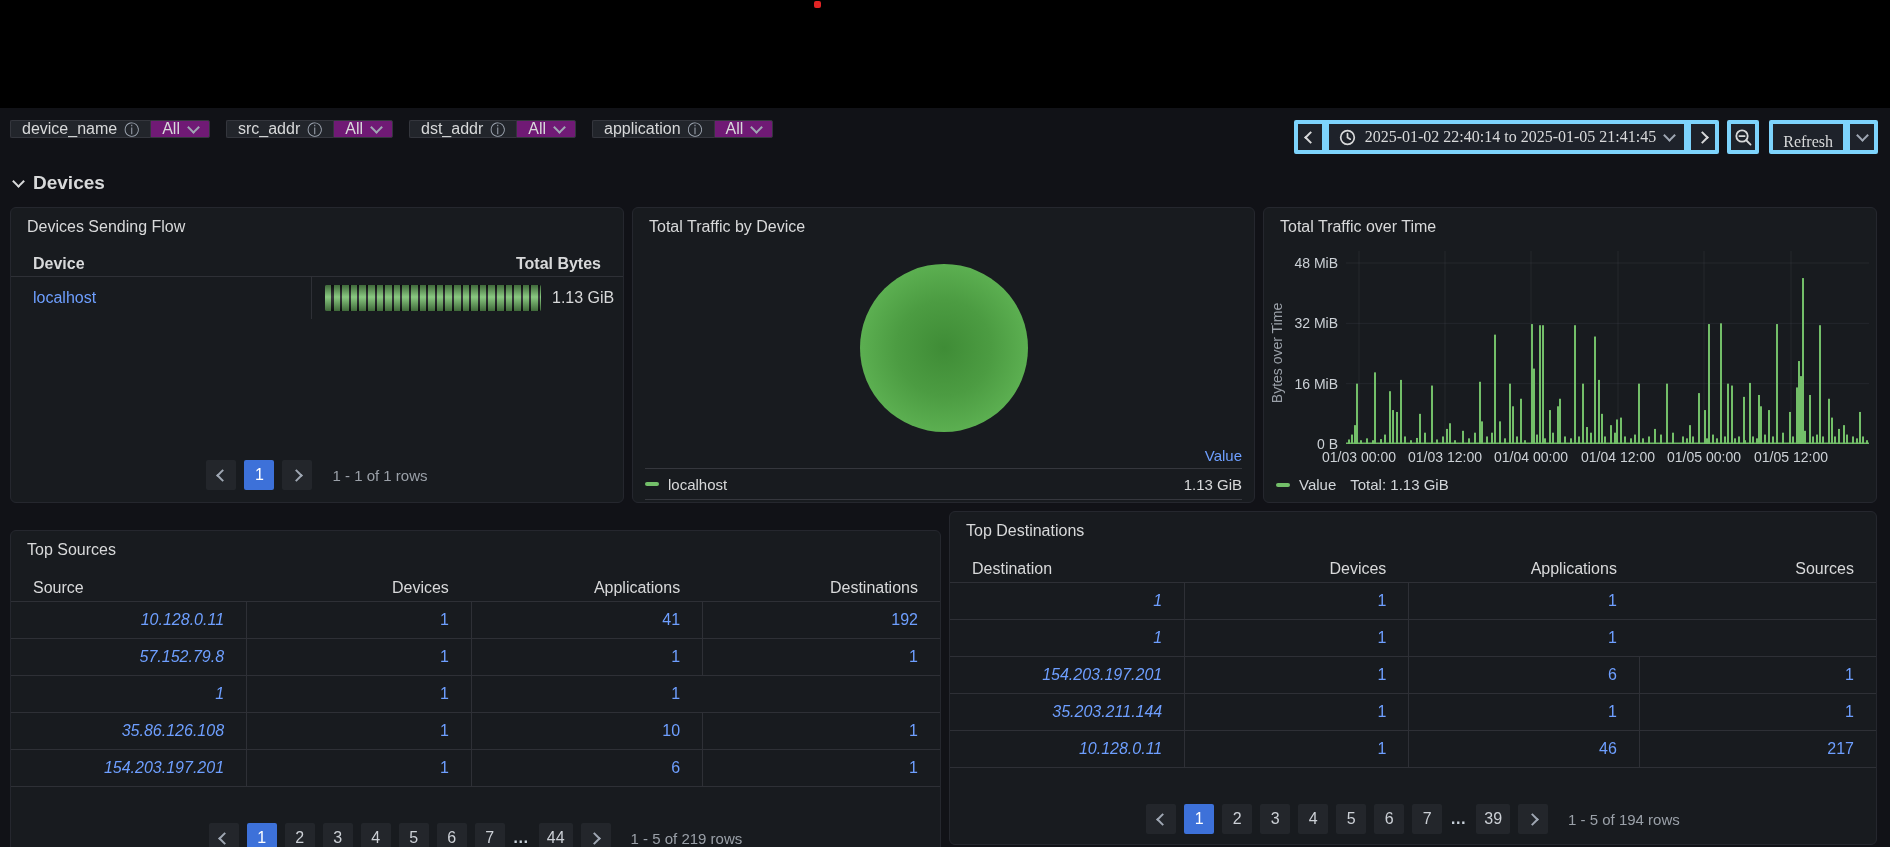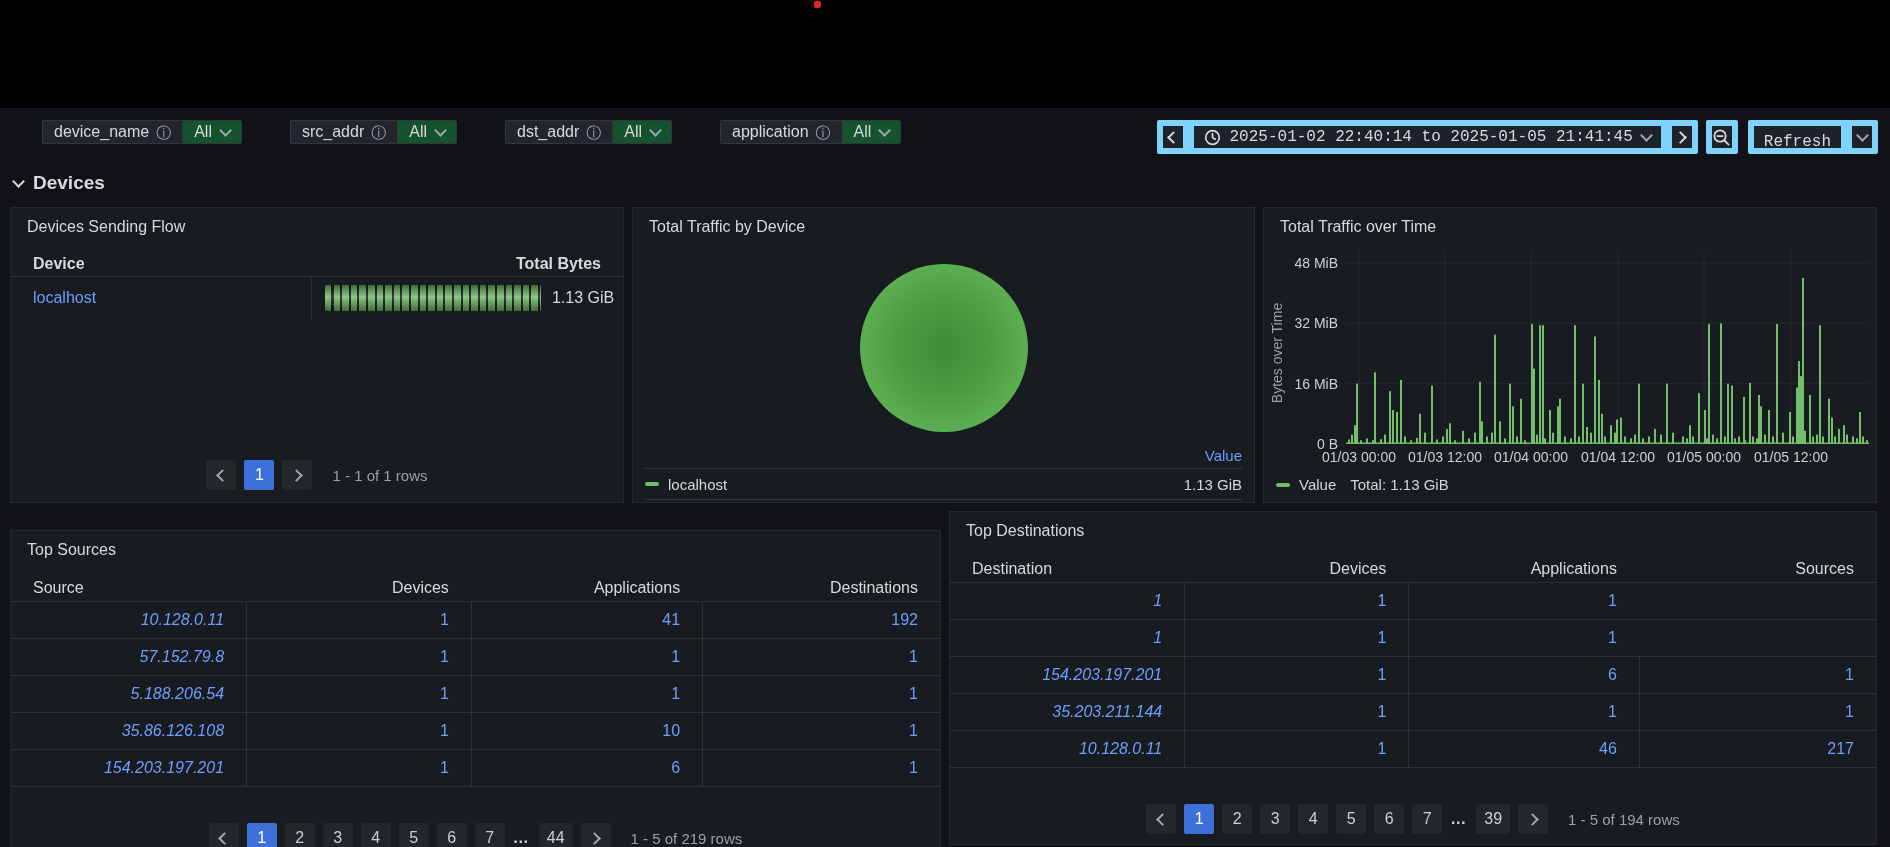--- a/index.html
+++ b/index.html
@@ -5,48 +5,48 @@
   html,body{margin:0;padding:0;background:#000;}
   body{width:1890px;height:847px;position:relative;overflow:hidden;
        font-family:"Liberation Sans","DejaVu Sans",sans-serif;color:#d8d9da;font-size:16px;}
   
   .topstrip{position:absolute;left:0;top:0;width:1890px;height:108px;background:#000;}
   .red-dot{position:absolute;left:814px;top:1px;width:7px;height:7px;background:#e02424;border-radius:2px;}
   .pagebg{position:absolute;left:0;top:108px;width:1890px;height:739px;background:#111217;}
   
   .toolbar{position:absolute;left:0;top:120px;width:1890px;height:36px;}
   .filters{position:absolute;left:10px;top:0;display:flex;gap:16px;}
-  .filter{display:flex;height:24px;margin-left:32px;}
+  .filter{display:flex;height:18px;}
   .filter-label{display:flex;align-items:center;gap:7px;padding:0 11px;background:#22252b;
     border:1px solid #34363d;border-right:none;border-radius:2px 0 0 2px;font-weight:500;color:#d8d9da;}
-  .filter-val{display:flex;align-items:center;gap:9px;padding:0 11px;background:#14532d;
+  .filter-val{display:flex;align-items:center;gap:9px;padding:0 11px;background:#701a75;
     border:1px solid #34363d;border-radius:0 2px 2px 0;font-weight:500;color:#d8d9da;cursor:pointer;}
   .info-i{color:#9fa7b3;font-size:15px;line-height:1;}
   .chv{display:inline-block;width:7px;height:7px;border-right:2px solid #9fa7b3;border-bottom:2px solid #9fa7b3;}
   .chv.d{transform:rotate(45deg);margin-top:-4px;}
   .chv.l{transform:rotate(135deg);margin-left:2px;}
   .chv.r{transform:rotate(-45deg);margin-right:2px;}
   .chv.lt{border-color:#d8d9da;}
   .timebar{position:absolute;right:12px;top:0;display:flex;align-items:center;}
   .tb-group{display:flex;}
-  .tbtn{height:34px;background:#1e222a;border:6px solid #7dd3fc;color:#d8d9da;display:flex;align-items:center;
+  .tbtn{height:34px;background:#1e222a;border:4px solid #7dd3fc;color:#d8d9da;display:flex;align-items:center;
     justify-content:center;font-size:16px;font-weight:500;padding:0 10px;cursor:pointer;
-    font-family:Liberation Mono, monospace;gap:9px;}
+    font-family:Liberation Serif, serif;gap:9px;}
   .tb-group .tbtn{margin-left:-1px;border-radius:0;}
   .tb-group .tbtn:first-child{margin-left:0;border-radius:2px 0 0 2px;flex-direction:column;}
   .tb-group .tbtn:last-child{border-radius:0 2px 2px 0;}
   .tbtn.sq{width:32px;padding:0;}
   .tbtn svg{display:block;}
   .zoomout{margin-left:8px;border-radius:2px !important;}
   .refresh-group{margin-left:10px;}
   
   .section{position:absolute;left:14px;top:172px;display:flex;align-items:center;gap:10px;cursor:pointer;}
   .section span{font-size:19px;font-weight:700;color:#d8d9da;}
   
-  .panel{position:absolute;background:#181b1f;border:1px solid #25272e;border-radius:0;}
+  .panel{position:absolute;background:#181b1f;border:1px solid #25272e;border-radius:6px;}
   .panel-title{position:absolute;top:10px;left:16px;font-size:16px;font-weight:500;color:#d8d9da;cursor:pointer;}
   a.lnk,.lnk{color:#6e9fff;text-decoration:none;cursor:pointer;}
   
   .dev-head{position:absolute;top:44px;left:0;right:0;display:flex;justify-content:space-between;
     padding:0 22px;font-weight:700;font-size:16px;color:#d8d9da;height:24px;align-items:center;}
   .dev-row{position:absolute;top:68px;left:0;right:0;height:42px;border-top:1px solid rgba(204,204,220,0.12);
     display:flex;align-items:center;}
   .dev-row .c1{width:300px;padding-left:22px;box-sizing:border-box;}
   .dev-row .c2{flex:1;border-left:1px solid rgba(204,204,220,0.12);height:100%;display:flex;
     align-items:center;padding-left:13px;gap:11px;box-sizing:border-box;}
@@ -412,23 +412,20 @@
         </div>
         <div>
           <a class="lnk">1</a>
         </div>
         <div>
           <a class="lnk">1</a>
         </div>
       </div>
       <div class="tbl-row">
         <div>
-          <a class="lnk">5.188.206.54</a>
-        </div>
-        <div>
           <a class="lnk">1</a>
         </div>
         <div>
           <a class="lnk">1</a>
         </div>
         <div>
           <a class="lnk">1</a>
         </div>
       </div>
       <div class="tbl-row">

